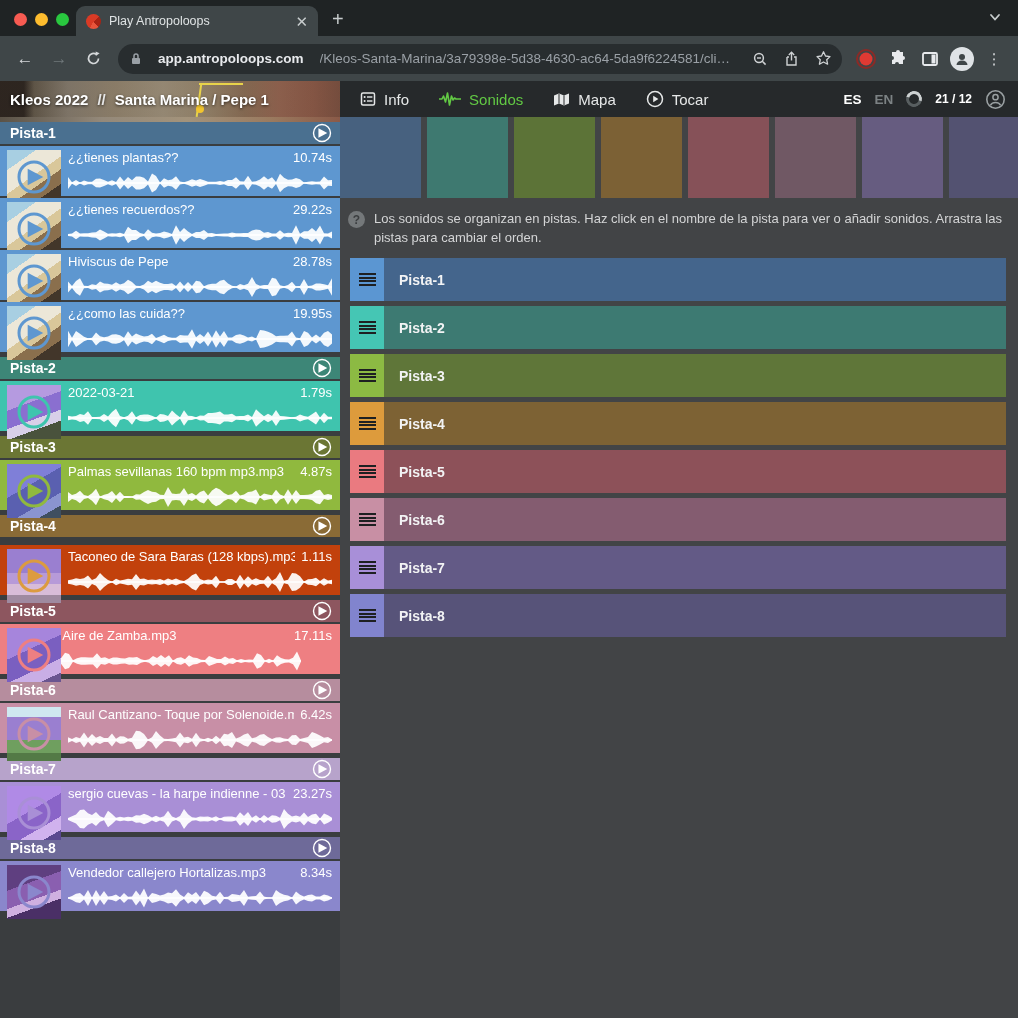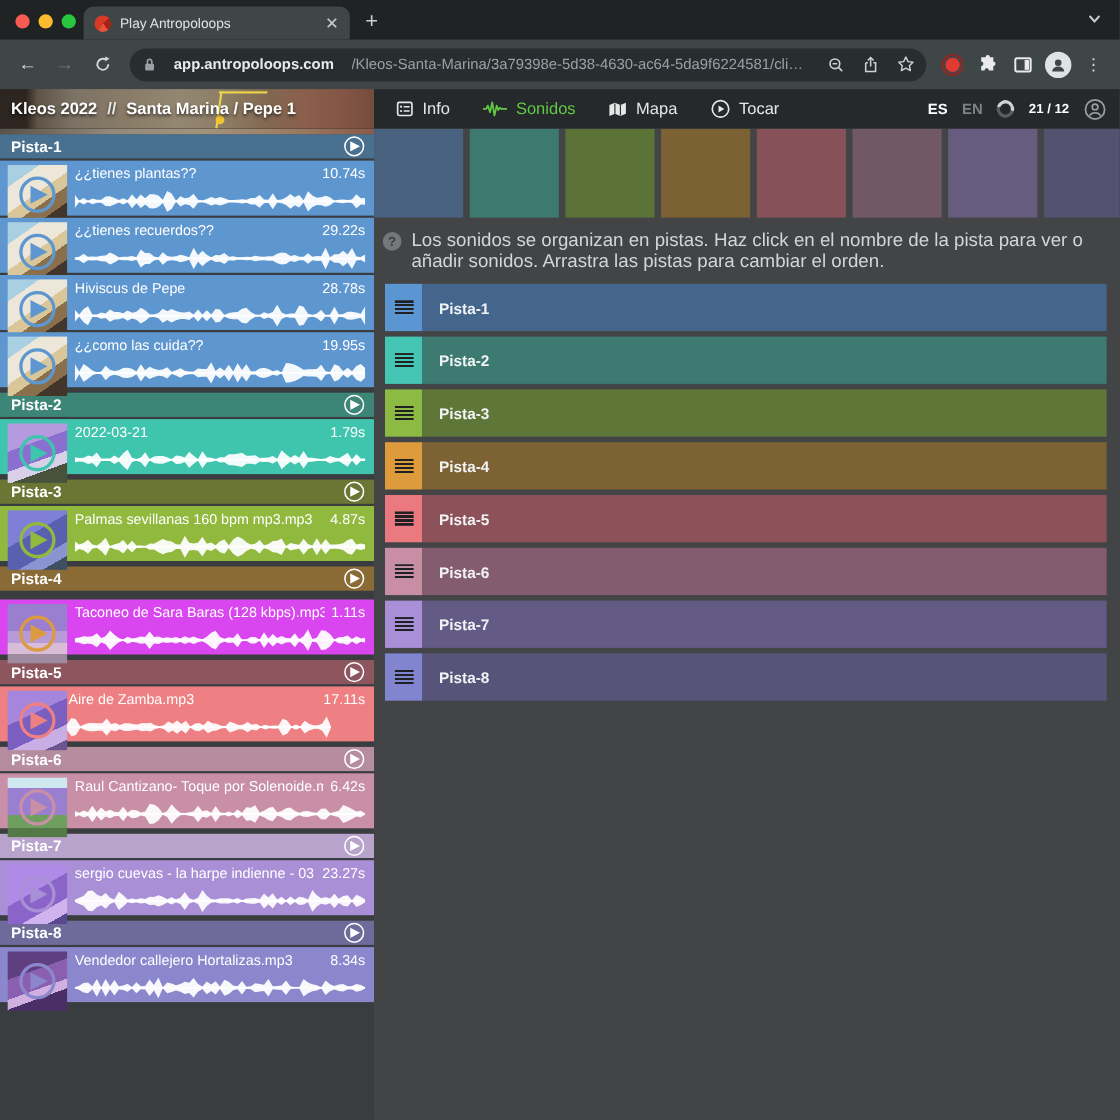--- a/index.html
+++ b/index.html
@@ -73,21 +73,21 @@
   .clip-title { color:#fff; font-size:13px; flex:1; white-space:nowrap; overflow:hidden; }
   .clip-dur { color:#fff; font-size:13px; flex:none; }
   .wave { display:block; width:264px; height:24px; margin-top:6px; }
 
   .main { flex:1; background:#424446; overflow:hidden; }
   .swatches { display:flex; gap:6px; height:81px; overflow:hidden; }
   .swatch { width:81px; flex:none; height:81px; }
   .help { margin:11px 10px 0 8px; display:flex; gap:9px; height:38px; }
   .help-q { width:17px; height:17px; border-radius:50%; background:#74787a; color:#3b3e40;
     font-size:12px; font-weight:700; display:flex; align-items:center; justify-content:center; flex:none; margin-top:2px; }
-  .help-text { color:#d4d5d6; font-size:17px; line-height:19px; }
+  .help-text { color:#d4d5d6; font-size:13px; line-height:19px; }
   .rows { margin:11px 0 0 10px; width:656px; }
   .trow { height:43px; margin-bottom:5px; display:flex; cursor:pointer; }
   .handle { width:34px; flex:none; display:flex; align-items:center; justify-content:center; cursor:grab; }
   .hbars { width:17px; height:13px;
     background:repeating-linear-gradient(180deg,#1e2022 0 2px, transparent 2px 3.6px); }
   .trow-body { flex:1; display:flex; align-items:center; padding-left:15px; }
   .trow-name { color:#f2f3f4; font-size:14px; font-weight:700; }
 
   
   .thumb-t1 { background:linear-gradient(145deg,#a8cfe2 0 22%,#ece7d8 22% 48%,#d9c79a 48% 62%,#8a6f4d 62% 78%,#42362a 78% 100%); }
@@ -378,21 +378,21 @@
       <div class="section">
         <div class="sec-head" style="background: rgb(138, 107, 54);">
           <span class="sec-name">Pista-4</span>
           <span class="sec-play">
             <svg width="20" height="20" viewBox="0 0 20 20">
               <circle cx="10" cy="10" r="8.5" fill="none" stroke="#ffffff" stroke-width="1.4"></circle>
               <polygon points="6.43,5.324999999999999 15.27,10 6.43,14.675" fill="#ffffff"></polygon>
             </svg>
           </span>
         </div>
-        <div class="clip" style="background: #d946ef; margin-top: 8px;">
+        <div class="clip" style="background: #c2410c; margin-top: 8px;">
           <div class="thumb thumb-t4">
             <div class="thumb-ol"><svg width="54" height="54" viewBox="0 0 54 54">
                 <circle cx="27" cy="27" r="15" fill="none" stroke="#dc9b3f" stroke-width="3"></circle>
                 <polygon points="20.7,18.75 36.3,27 20.7,35.25" fill="#dc9b3f"></polygon>
               </svg></div>
           </div>
           <div class="clip-top">
             <span class="clip-title">Taconeo de Sara Baras (128 kbps).mp3</span>
             <span class="clip-dur">1.11s</span>
           </div>

